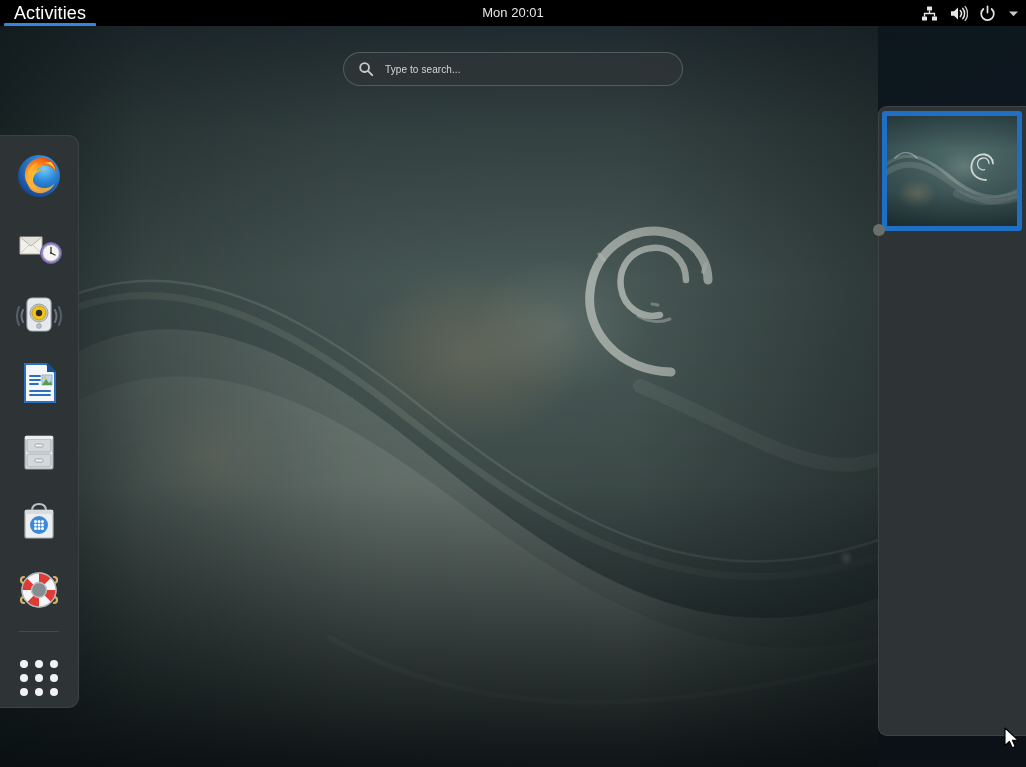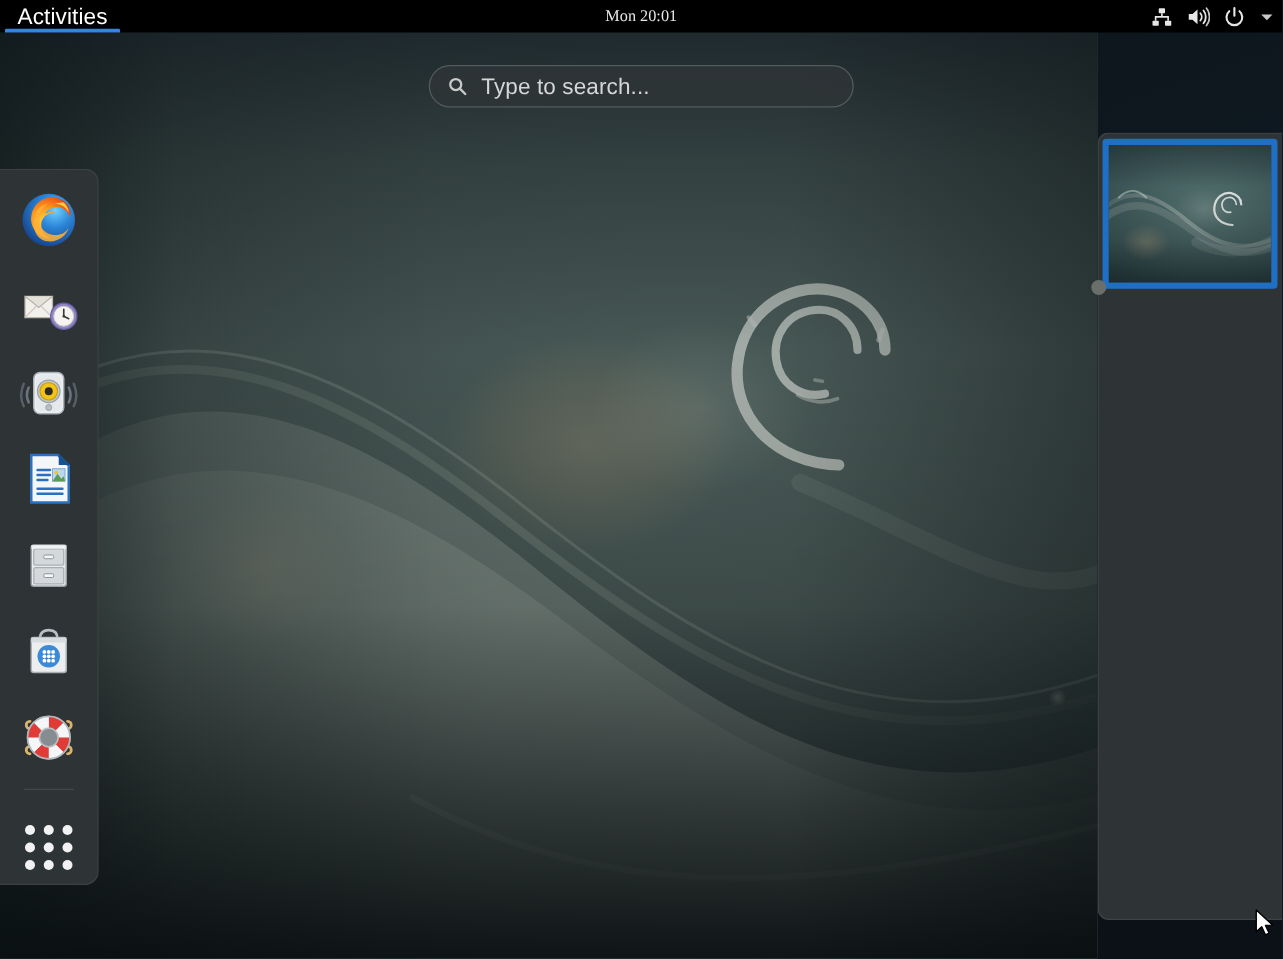--- a/index.html
+++ b/index.html
@@ -44,21 +44,21 @@
     border-radius:1px 1px 0 0;
   }
   #clock-area {
     position:absolute; left:0; right:0; top:0;
     height:26px;
     display:flex; align-items:center; justify-content:center;
     pointer-events:none;
   }
   #clock-button {
     color:#e6e6e6; font-size:13px; line-height:26px;
-    padding:0 8px; pointer-events:auto; cursor:pointer;font-family:Liberation Serif, serif;
+    padding:0 8px; pointer-events:auto; cursor:pointer;
   }
   #status-area {
     position:absolute; right:6px; top:0;
     height:26px;
     display:flex; align-items:center; gap:11px;
     z-index:61;
   }
   .status-icon { display:flex; align-items:center; cursor:pointer; }
   .status-icon svg { display:block; }
 
@@ -111,21 +111,21 @@
     border:1px solid rgba(130,140,145,0.45);
     border-radius:17px;
     display:flex; align-items:center;
     padding:0 14px;
     z-index:40;
     cursor:text;
   }
   #search-icon { width:16px; height:16px; flex:0 0 auto; margin-right:11px; opacity:.92; }
   #search-icon svg { display:block; }
   #search-placeholder {
-    color:#d6d6d6; font-size:18px; letter-spacing:.1px;
+    color:#d6d6d6; font-size:10px; letter-spacing:.1px;
   }
 
   
   #dash {
     position:absolute; left:0; top:135px;
     width:79px; height:573px;
     background:#2e3436;
     border-radius:0 11px 11px 0;
     border:1px solid rgba(255,255,255,0.07);
     border-left:none;

